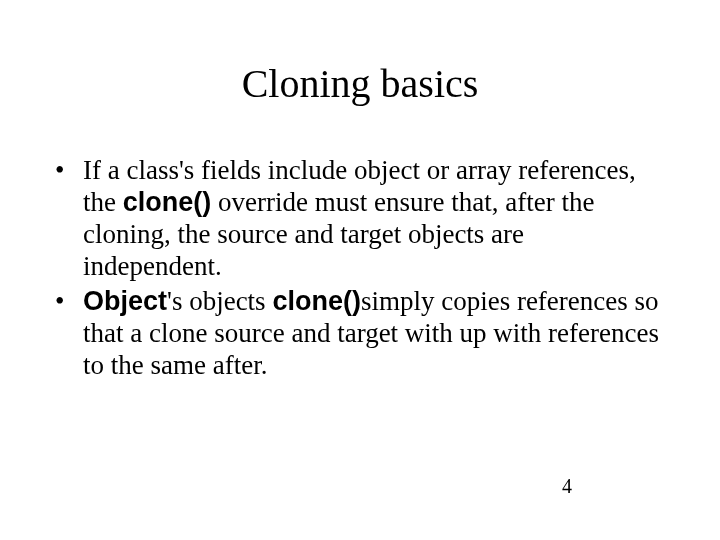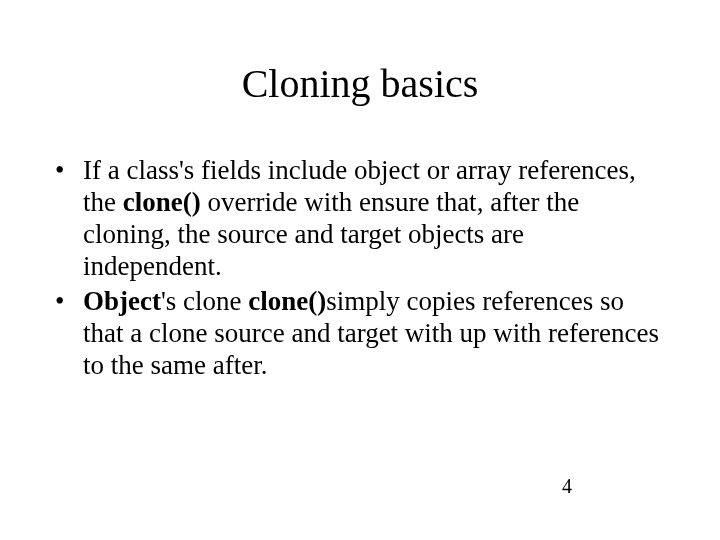--- a/index.html
+++ b/index.html
@@ -41,21 +41,21 @@
   }
   .bullet .dot {
     width: 28px;
     flex: 0 0 28px;
     text-align: left;
   }
   .bullet .txt {
     flex: 1;
   }
   .mono {
-    font-family: Liberation Serif, serif;
+    font-family: Liberation Sans, sans-serif;
     font-weight: bold;
   }
   .ital {
   }
   .pagenum {
     position: absolute;
     bottom: 42px;
     right: 56px;
     font-size: 20px;
   }
@@ -65,28 +65,28 @@
 
 <div class="slide">
 
   <div class="title">Cloning basics</div>
 
   <div class="body">
 
     <div class="bullet">
       <div class="dot">•</div>
       <div class="txt">
-        <span>If a class's fields include object or array references, the </span><span class="mono">clone()</span><span> override with ensure that, after the cloning, the source and target objects are independent.</span>
+        <span>If a class's fields include object or array references, the </span><span class="mono">clone()</span><span> override must ensure that, after the cloning, the source and target objects are independent.</span>
       </div>
     </div>
 
     <div class="bullet">
       <div class="dot">•</div>
       <div class="txt">
-        <span class="mono">Object</span><span>'s clone </span><span class="mono">clone()</span><span>simply copies references so that a clone source and target with up with references to the </span><span class="ital">same</span><span> after.</span>
+        <span class="mono">Object</span><span>'s objects </span><span class="mono">clone()</span><span>simply copies references so that a clone source and target with up with references to the </span><span class="ital">same</span><span> after.</span>
       </div>
     </div>
 
   </div>
 
   <div class="pagenum">4</div>
 
 </div>
 
 </body></html>

